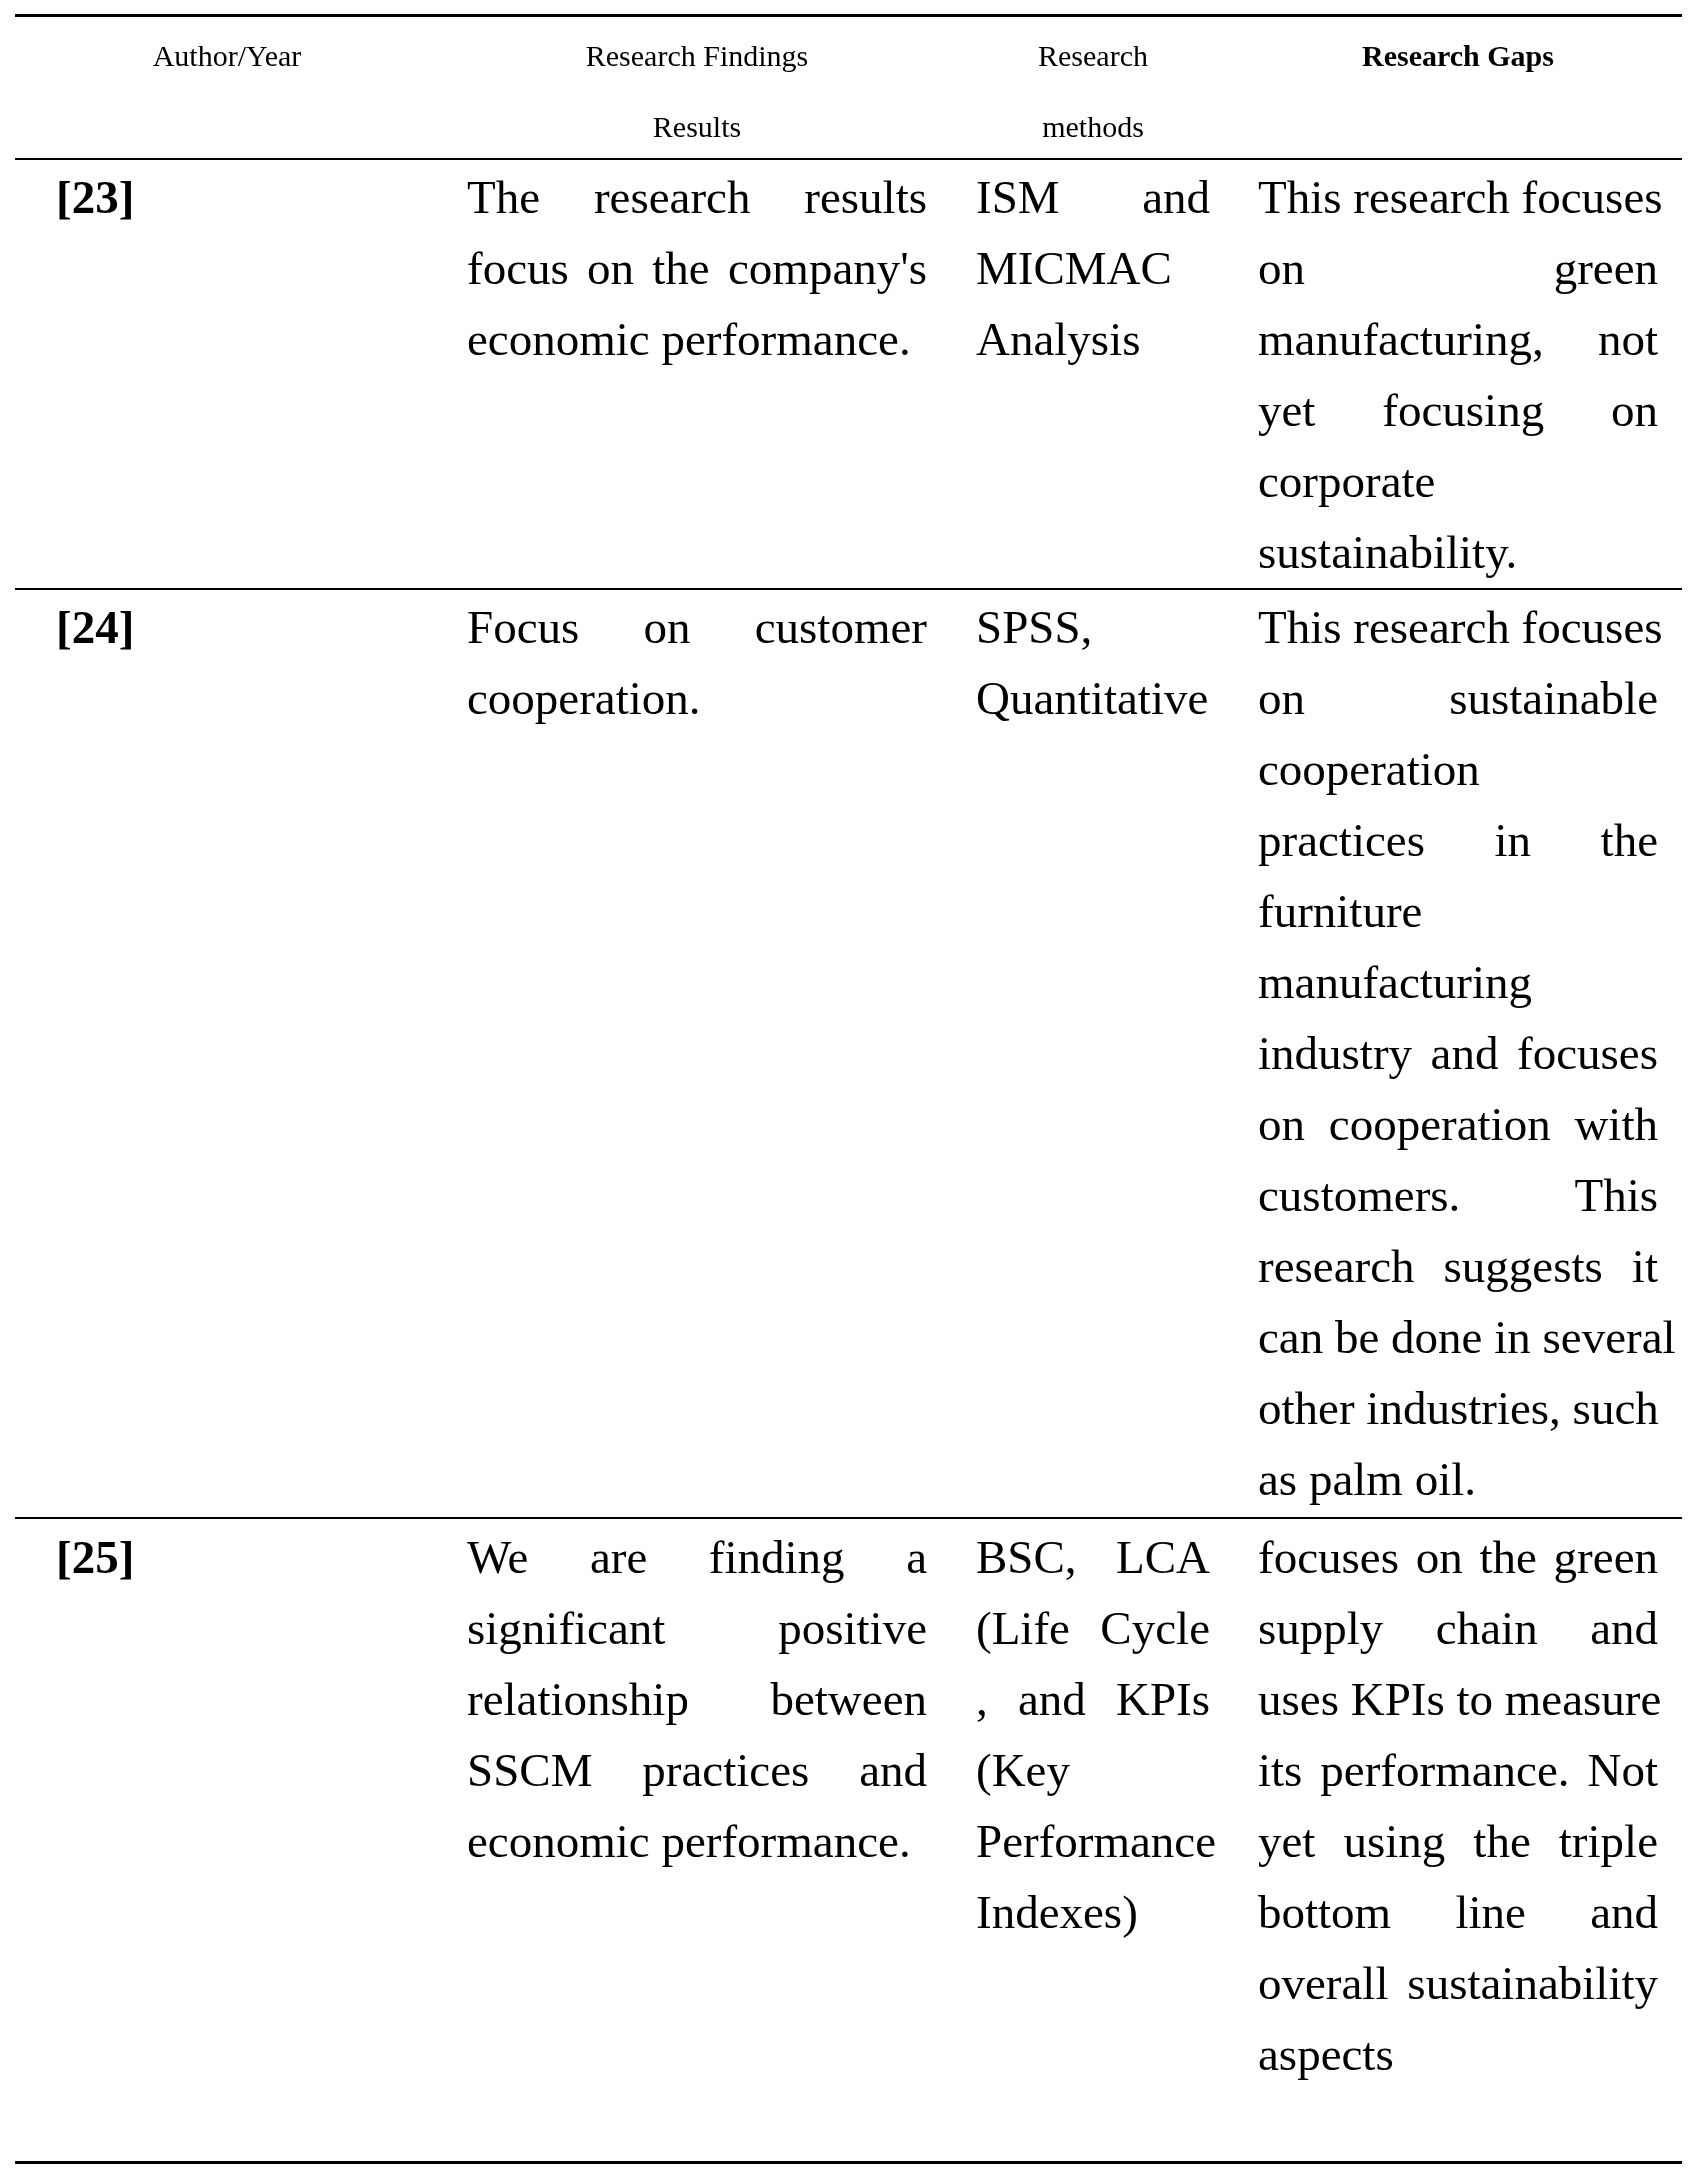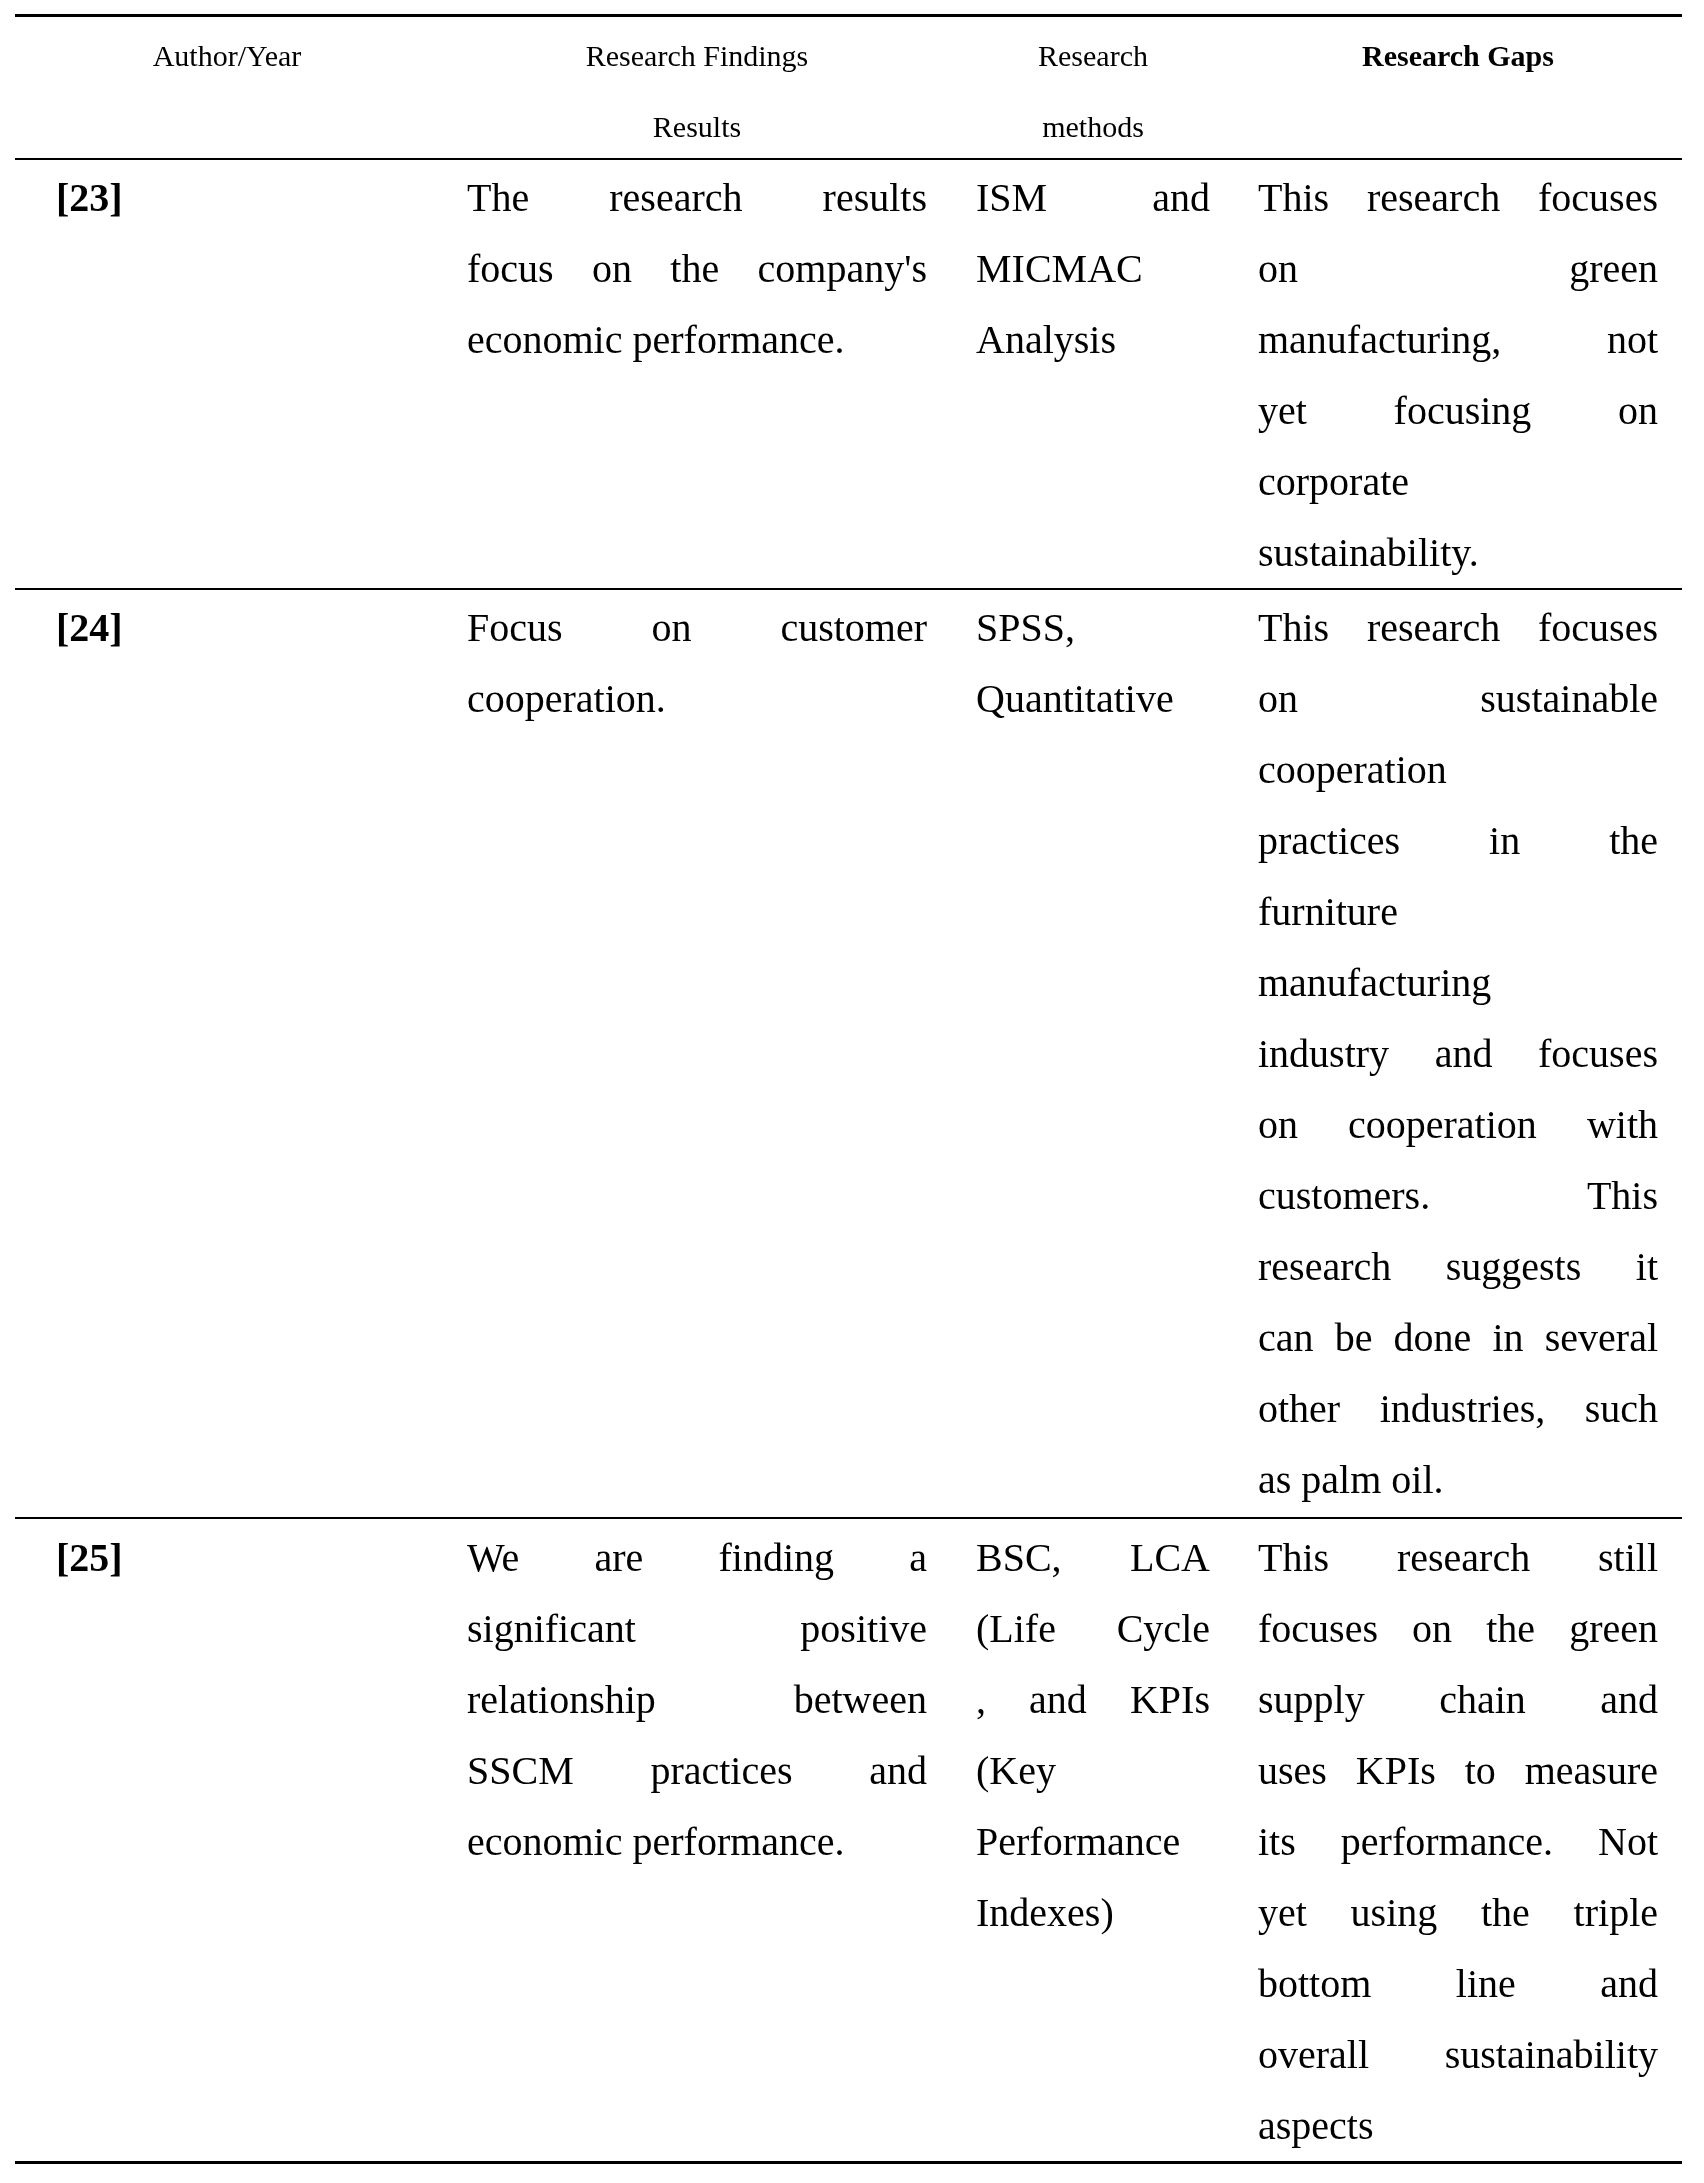--- a/index.html
+++ b/index.html
@@ -25,21 +25,21 @@
     position: absolute;
     left: 0;
     width: 1667px;
     background: #000000;
   }
   .rule.thick { height: 2.5px; }
   .rule.thin { height: 2px; }
 
   .cell {
     position: absolute;
-    font-size: 40px;
+    font-size: 47px;
     line-height: 71px;
     white-space: nowrap;
   }
   .line {
     display: block;
     height: 71px;
   }
   .justify {
     text-align: justify;
     text-align-last: justify;
@@ -146,21 +146,20 @@
   </div>
   <div class="cell" style="left:961px; top:1508px; width:234px;">
     <span class="line justify">BSC, LCA</span>
     <span class="line justify">(Life Cycle</span>
     <span class="line justify">, and KPIs</span>
     <span class="line left">(Key</span>
     <span class="line left">Performance</span>
     <span class="line left">Indexes)</span>
   </div>
   <div class="cell" style="left:1243px; top:1508px; width:400px;">
-    <span class="line justify">This research still</span>
     <span class="line justify">focuses on the green</span>
     <span class="line justify">supply chain and</span>
     <span class="line justify">uses KPIs to measure</span>
     <span class="line justify">its performance. Not</span>
     <span class="line justify">yet using the triple</span>
     <span class="line justify">bottom line and</span>
     <span class="line justify">overall sustainability</span>
     <span class="line left">aspects</span>
   </div>
 

